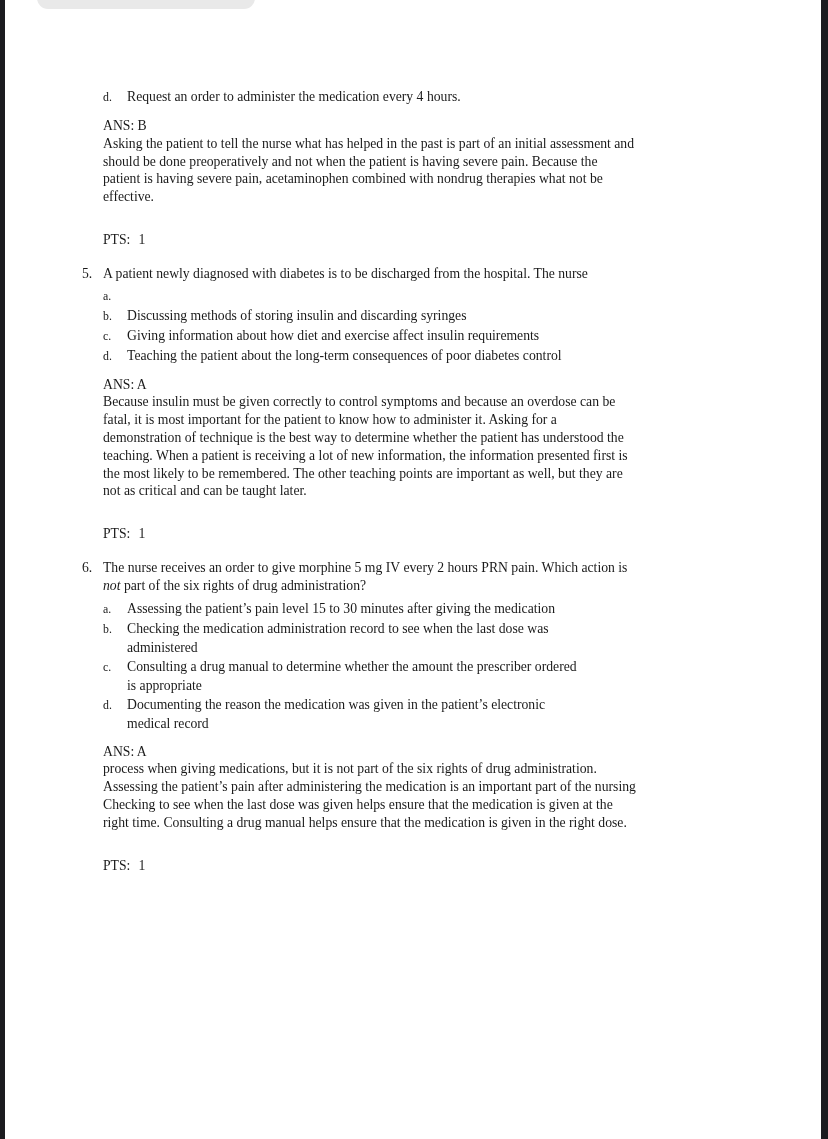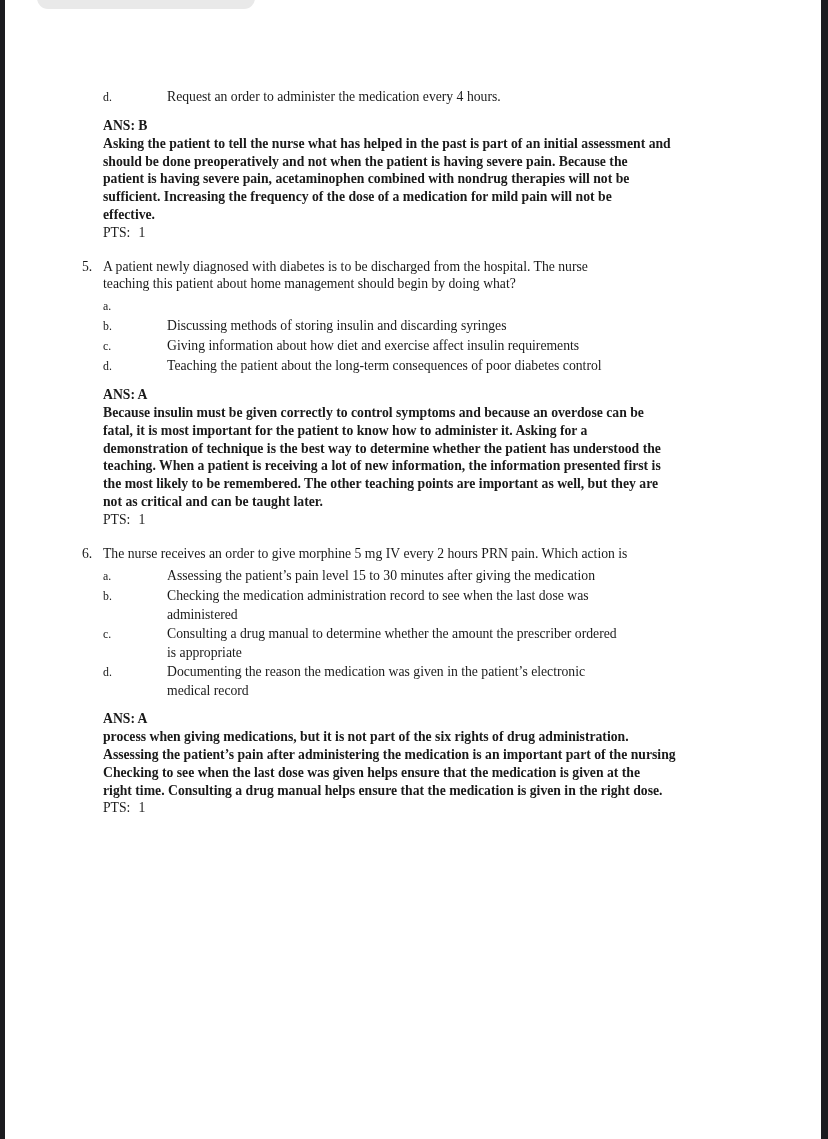--- a/index.html
+++ b/index.html
@@ -40,24 +40,24 @@
     flex: 0 0 21px;
     font-size: 13.7px; line-height: 17.8px;
     color: #1a1a1a;
   }
   .option { display: flex; align-items: baseline; }
   .letter {
     flex: 0 0 24px;
     font-size: 11.8px; line-height: 19px;
     color: #1a1a1a;
   }
-  .option .line { line-height: 19px; margin-left: 40px; }
+  .option .line { line-height: 19px; }
   .question + .option { margin-top: 4px; }
-  .option + .answer { margin-top: 10px; font-weight: bold; }
-  .answer + .pts { }
+  .option + .answer { margin-top: 10px; }
+  .answer + .pts { margin-top: 25px; }
   .pts + .question { margin-top: 16px; }
   .pts-line { display: flex; }
   .pts-value { margin-left: 8px; }
   .seg-italic { font-style: italic; }
 </style>
 </head>
 <body>
 
 <div class="paper">
   <div class="pill"></div>
@@ -65,32 +65,30 @@
       <div class="block option">
         <div class="letter">d.</div>
         <div>
           <div class="line">Request an order to administer the medication every 4 hours.</div>
         </div>
       </div>
       <div class="block answer">
         <div class="line">ANS: B</div>
         <div class="line">Asking the patient to tell the nurse what has helped in the past is part of an initial assessment and</div>
         <div class="line">should be done preoperatively and not when the patient is having severe pain. Because the</div>
-        <div class="line">patient is having severe pain, acetaminophen combined with nondrug therapies will not be</div>
-        <div class="line">sufficient. Increasing the frequency of the dose of a medication for mild pain will not be</div>
+        <div class="line">patient is having severe pain, acetaminophen combined with nondrug therapies what not be</div>
         <div class="line">effective.</div>
       </div>
       <div class="block pts">
         <div class="line pts-line"><span>PTS:</span><span class="pts-value">1</span></div>
       </div>
       <div class="block question">
         <div class="qnum">5.</div>
         <div>
           <div class="line">A patient newly diagnosed with diabetes is to be discharged from the hospital. The nurse</div>
-          <div class="line">teaching this patient about home management should begin by doing what?</div>
         </div>
       </div>
       <div class="block option">
         <div class="letter">a.</div>
       </div>
       <div class="block option">
         <div class="letter">b.</div>
         <div>
           <div class="line">Discussing methods of storing insulin and discarding syringes</div>
         </div>
@@ -116,20 +114,21 @@
         <div class="line">the most likely to be remembered. The other teaching points are important as well, but they are</div>
         <div class="line">not as critical and can be taught later.</div>
       </div>
       <div class="block pts">
         <div class="line pts-line"><span>PTS:</span><span class="pts-value">1</span></div>
       </div>
       <div class="block question">
         <div class="qnum">6.</div>
         <div>
           <div class="line">The nurse receives an order to give morphine 5 mg IV every 2 hours PRN pain. Which action is</div>
+          <div class="line"><span class="seg-italic">not</span><span> part of the six rights of drug administration?</span></div>
         </div>
       </div>
       <div class="block option">
         <div class="letter">a.</div>
         <div>
           <div class="line">Assessing the patient’s pain level 15 to 30 minutes after giving the medication</div>
         </div>
       </div>
       <div class="block option">
         <div class="letter">b.</div>

